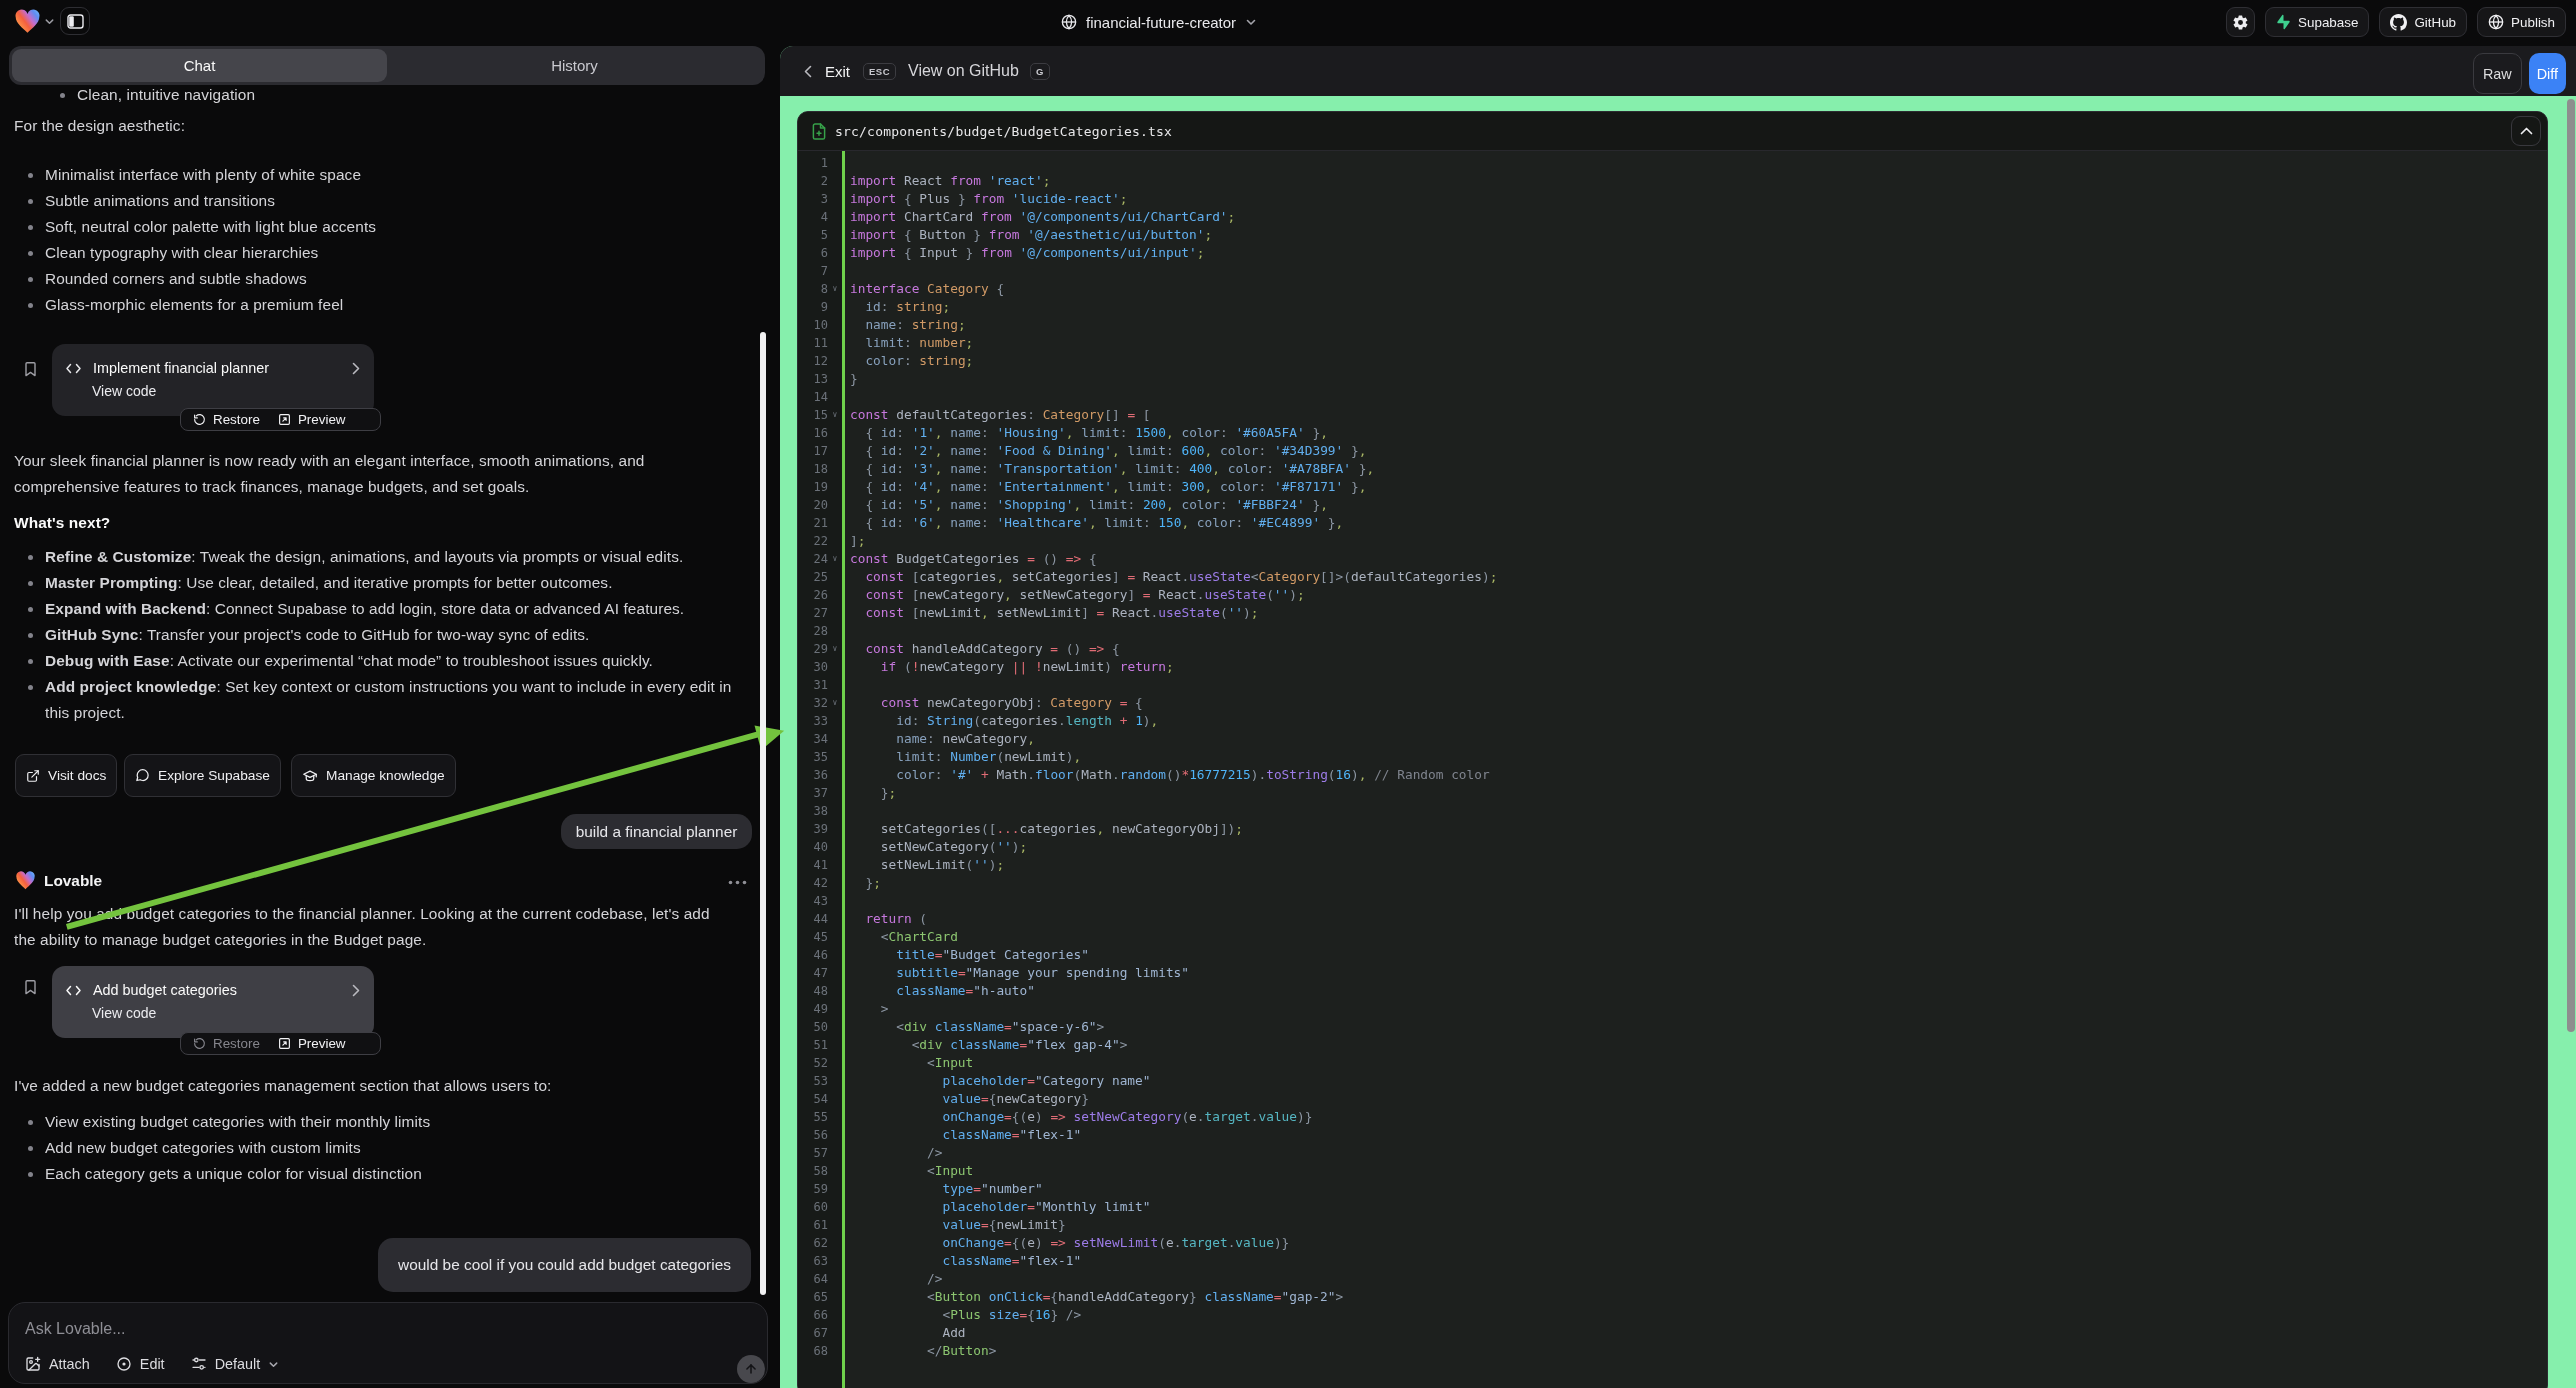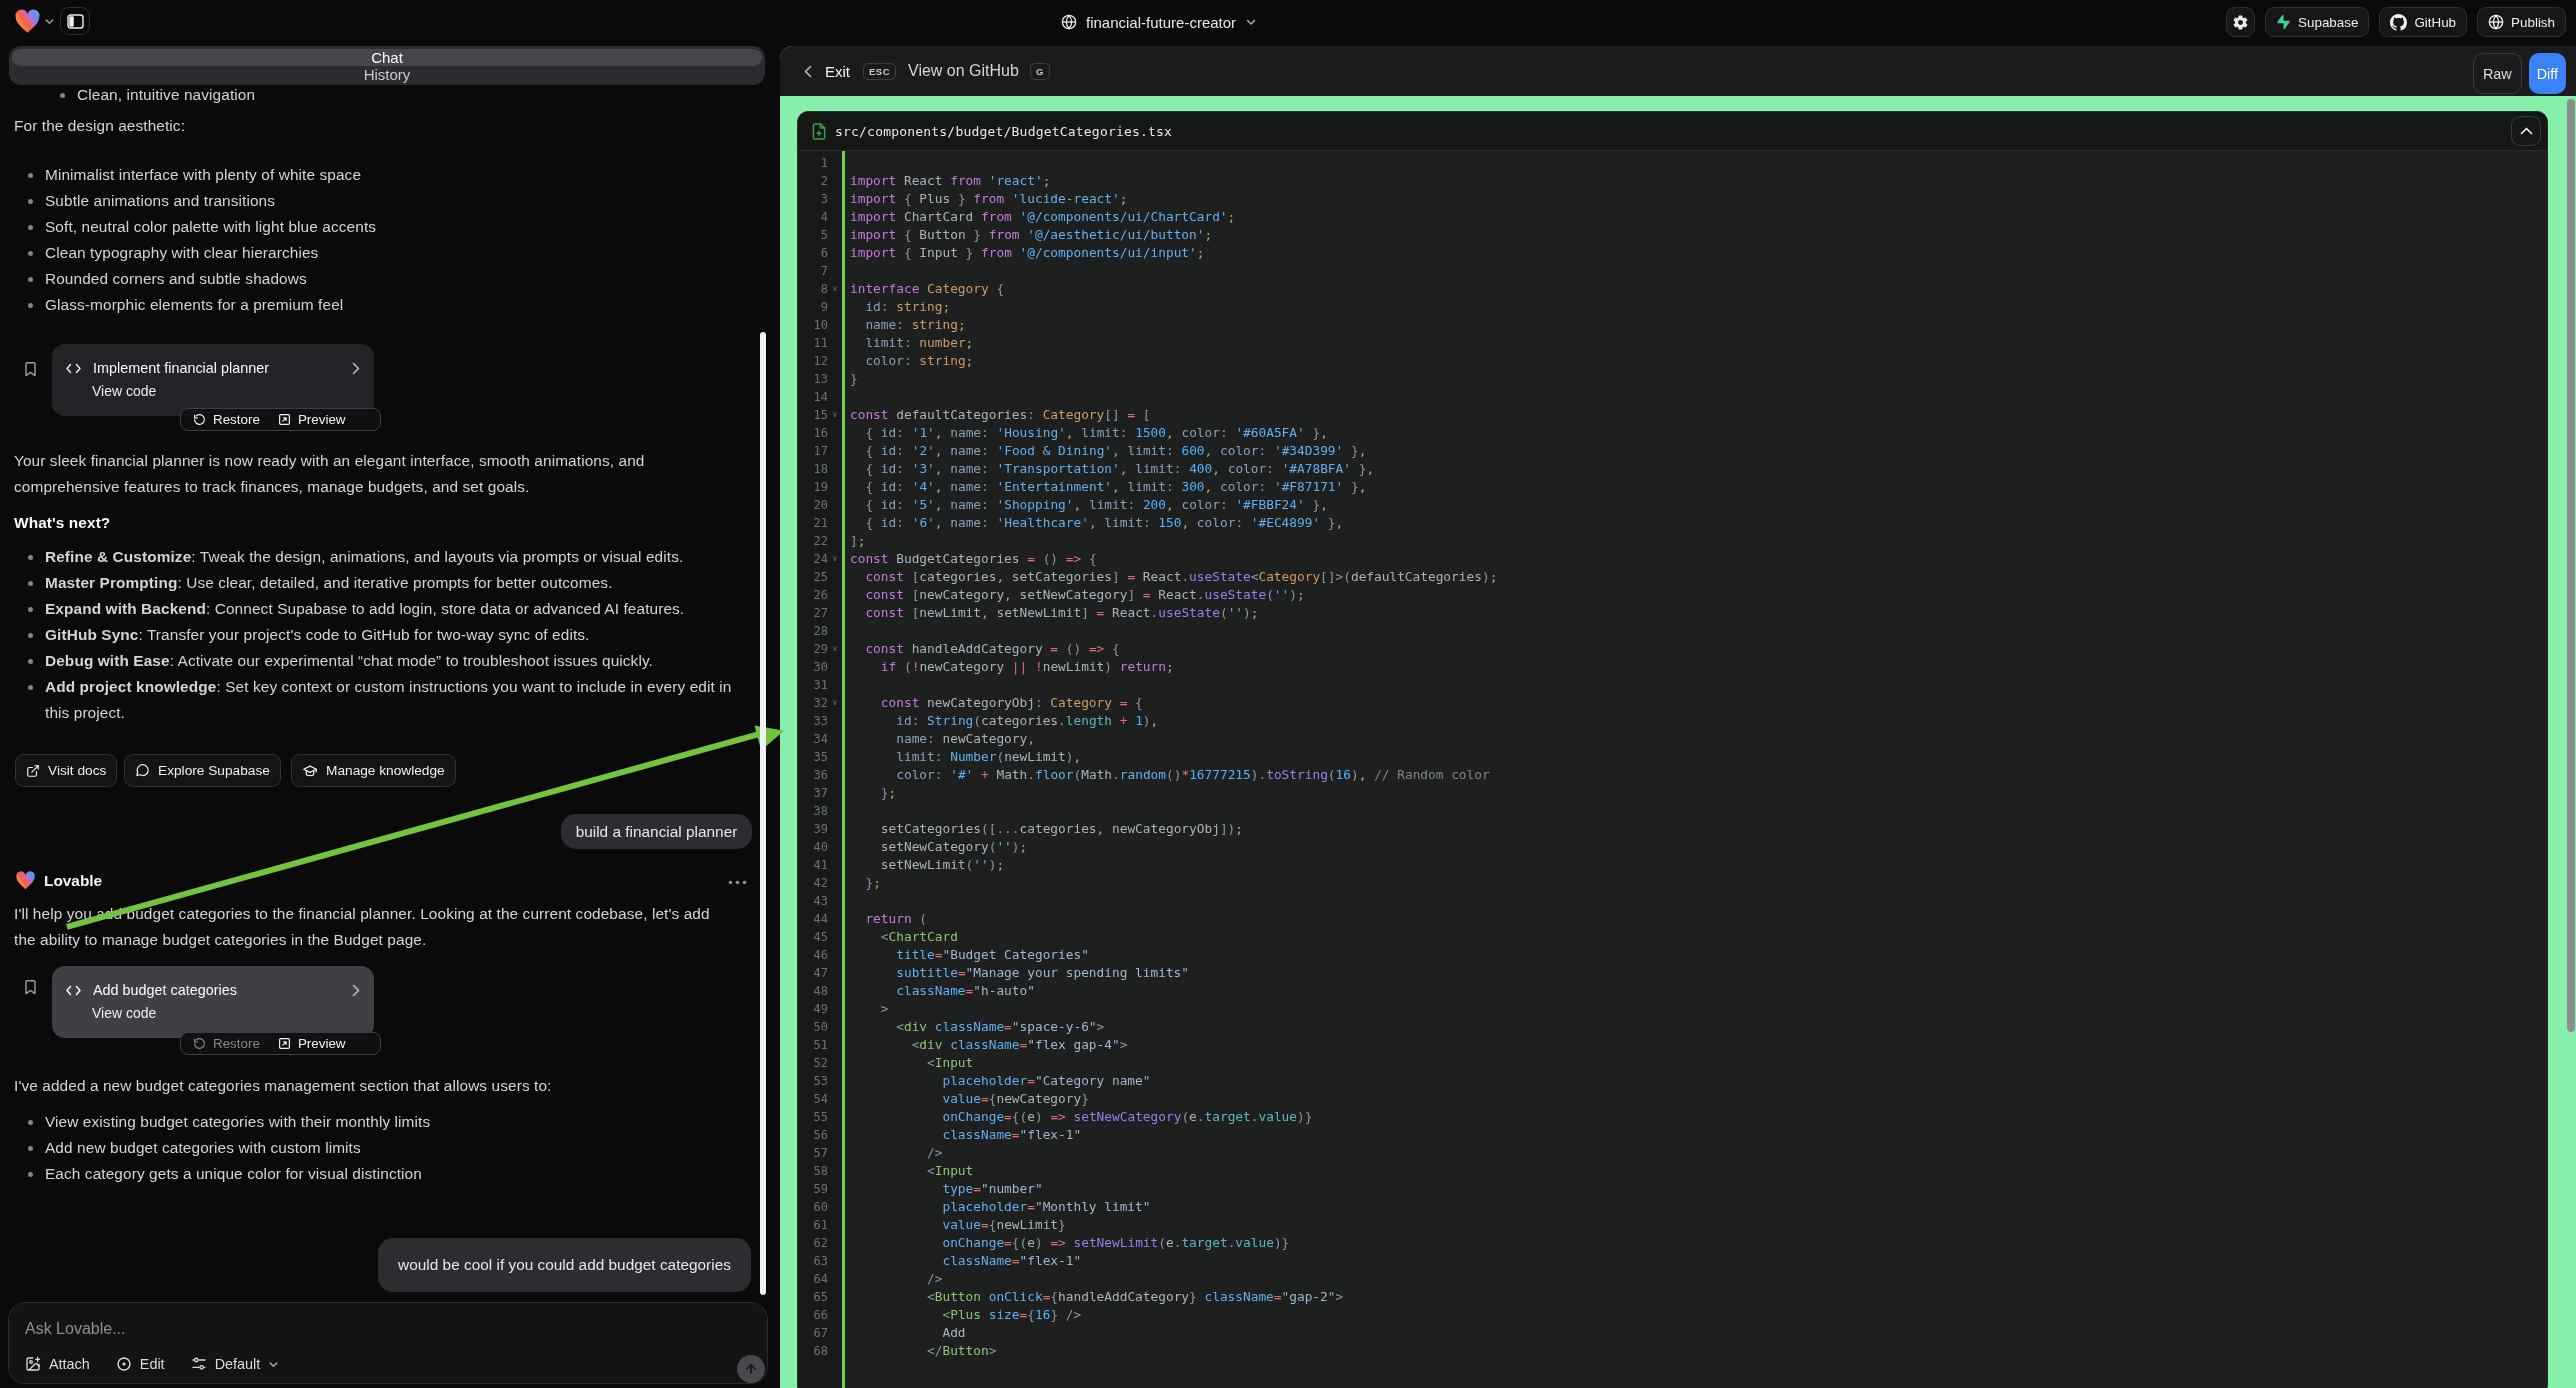--- a/index.html
+++ b/index.html
@@ -21,21 +21,21 @@
   .sidebar-btn { position:absolute; left:60px; top:7px; width:30px; height:28px; border:1px solid #2e2e33; border-radius:9px; display:flex; align-items:center; justify-content:center; color:#ececf0; }
   .proj { position:absolute; left:1061px; top:0; height:44px; display:flex; align-items:center; gap:9px; color:#e8e8ec; font-size:15px; font-weight:500; }
   .proj .caret { color:#a4a4ab; }
   .tb-right { position:absolute; right:10px; top:7px; display:flex; gap:10px; align-items:center; height:30px; }
   .tb-btn { height:30px; display:flex; align-items:center; gap:7px; padding:0 10px; background:#161618; border:1px solid #2f2f34; border-radius:9px; color:#f0f0f3; font-size:13.4px; font-weight:500; }
   .tb-btn.icononly { width:29px; padding:0; justify-content:center; }
 
   
   #chat { position:absolute; left:0; top:46px; width:776px; height:1342px; background:#0a0a0b; overflow:hidden; }
   .tabs-wrap { position:absolute; left:0; top:-6px; width:776px; height:45px; background:#0a0a0b; z-index:10; }
-  .tabs { position:absolute; left:9px; top:6px; width:756px; height:39px; background:#2b2b30; border-radius:12px; padding:3px; display:flex;flex-direction:column; }
+  .tabs { position:absolute; left:9px; top:6px; width:756px; height:39px; background:#2b2b30; border-radius:12px; padding:3px; display:flex; }
   .tab { flex:1; border-radius:9px; display:flex; align-items:center; justify-content:center; font-size:15px; color:#c9c9cf; font-weight:500; }
   .tab.active { background:#45454b; color:#fafafa; }
 
   .msg-text { font-size:15.4px; line-height:26px; color:#d4d4d8; letter-spacing:0.1px; }
   .msg-text b, .bold { color:#fafafa; font-weight:700; }
   .prewrap { white-space:pre-line; }
   ul.blist { list-style:none; }
   ul.blist li { position:relative; padding-left:43px; font-size:15.4px; line-height:26px; color:#d4d4d8; letter-spacing:0.1px; white-space:pre-line; }
   ul.blist li::before { content:""; position:absolute; left:26px; top:11px; width:5px; height:5px; border-radius:50%; background:#83838b; }
 
@@ -43,21 +43,21 @@
   .vcard.hovered { background:#3f3f45; }
   .vcard .row1 { display:flex; align-items:center; gap:12px; height:24px; }
   .vcard .title { font-size:14.4px; font-weight:500; color:#fafafa; flex:1; }
   .vcard .chev { color:#b9b9bf; }
   .vcard .viewcode { margin-left:26px; margin-top:3px; font-size:14px; color:#ececf0; }
   .bookmark { position:absolute; left:24px; color:#9d9da4; }
   .pillbar { position:absolute; display:flex; align-items:center; gap:18px; height:23px; padding:0 12px; background:#101012; border:1px solid #3e3e44; border-radius:8px; z-index:5; }
   .pillbar .pact { display:flex; align-items:center; gap:7px; font-size:13.4px; color:#f1f1f4; font-weight:500; }
   .pillbar .pact.dim { color:#86868d; }
 
-  .qa-btn { position:absolute; height:33px; display:flex; align-items:center; gap:8px; padding:0 10px; background:#141417; border:1px solid #303035; border-radius:9px; font-size:13.7px; font-weight:500; color:#f0f0f3;justify-content:center; }
+  .qa-btn { position:absolute; height:43px; display:flex; align-items:center; gap:8px; padding:0 10px; background:#141417; border:1px solid #303035; border-radius:9px; font-size:13.7px; font-weight:500; color:#f0f0f3;justify-content:center; }
 
   .bubble { position:absolute; background:#2c2c31; border-radius:15px; color:#e6e6ea; font-size:15.4px; display:flex; align-items:center; justify-content:center; }
 
   .lov-row { position:absolute; left:15px; display:flex; align-items:center; gap:8px; }
   .lov-row .name { font-size:15.4px; font-weight:600; color:#f4f4f5; }
   .dots { position:absolute; color:#8f8f96; }
 
   
   #chat-input { position:absolute; left:8px; top:1256px; width:760px; height:82px; background:#131316; border:1px solid #2a2a2f; border-radius:17px; padding:17px 16px 12px 16px; }
   #chat-input .ph { font-size:16px; color:#8e8e95; }

